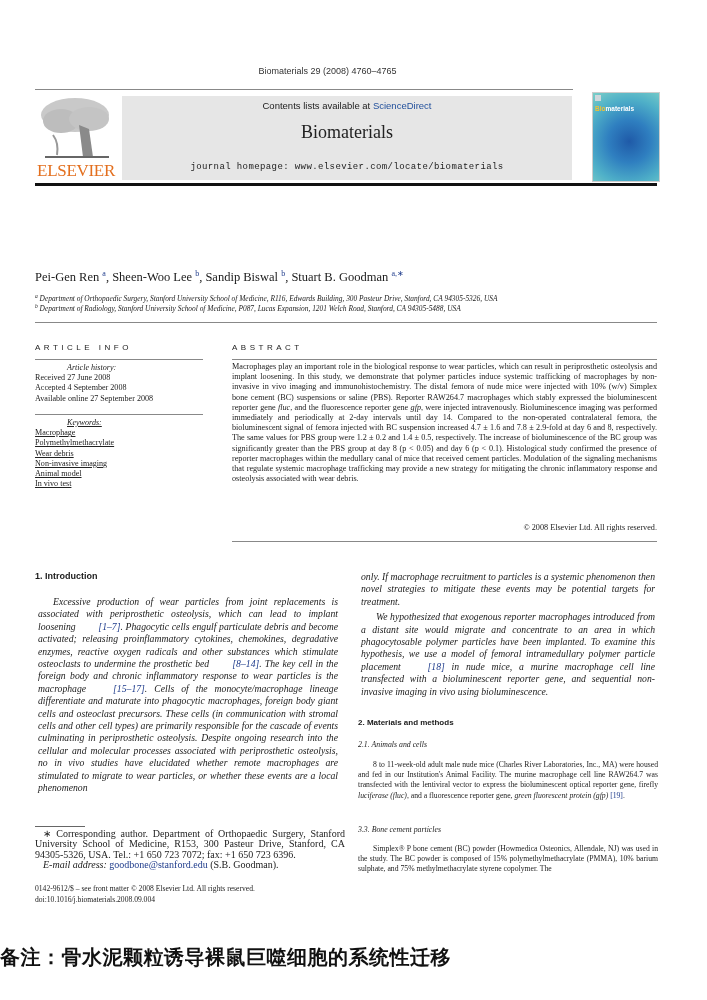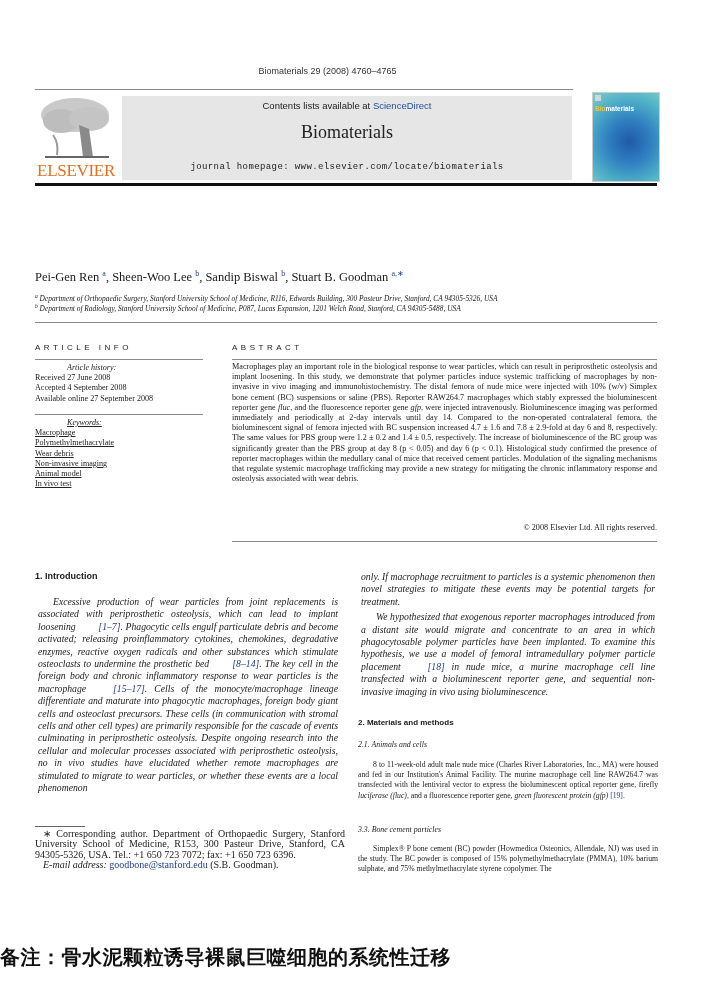--- a/index.html
+++ b/index.html
@@ -146,15 +146,17 @@
   <p>Simplex® P bone cement (BC) powder (Howmedica Osteonics, Allendale, NJ) was used in the study. The BC powder is composed of 15% polymethylmethacrylate (PMMA), 10% barium sulphate, and 75% methylmethacrylate styrene copolymer. The</p>
 </div>
 
 <div class="abs fnrule"></div>
 <div class="abs footnote">
   <div style="text-indent:8px; text-align:justify;">∗ Corresponding author. Department of Orthopaedic Surgery, Stanford University School of Medicine, R153, 300 Pasteur Drive, Stanford, CA 94305-5326, USA. Tel.: +1 650 723 7072; fax: +1 650 723 6396.</div>
   <div style="padding-left:8px;"><span class="em">E-mail address: </span><span class="link">goodbone@stanford.edu</span><span> (S.B. Goodman).</span></div>
 </div>
 
 <div class="abs issn">
+  <div>0142-9612/$ – see front matter © 2008 Elsevier Ltd. All rights reserved.</div>
+  <div>doi:10.1016/j.biomaterials.2008.09.004</div>
 </div>
 
 <div class="abs note">备注：骨水泥颗粒诱导裸鼠巨噬细胞的系统性迁移</div>
 
 </body></html>

